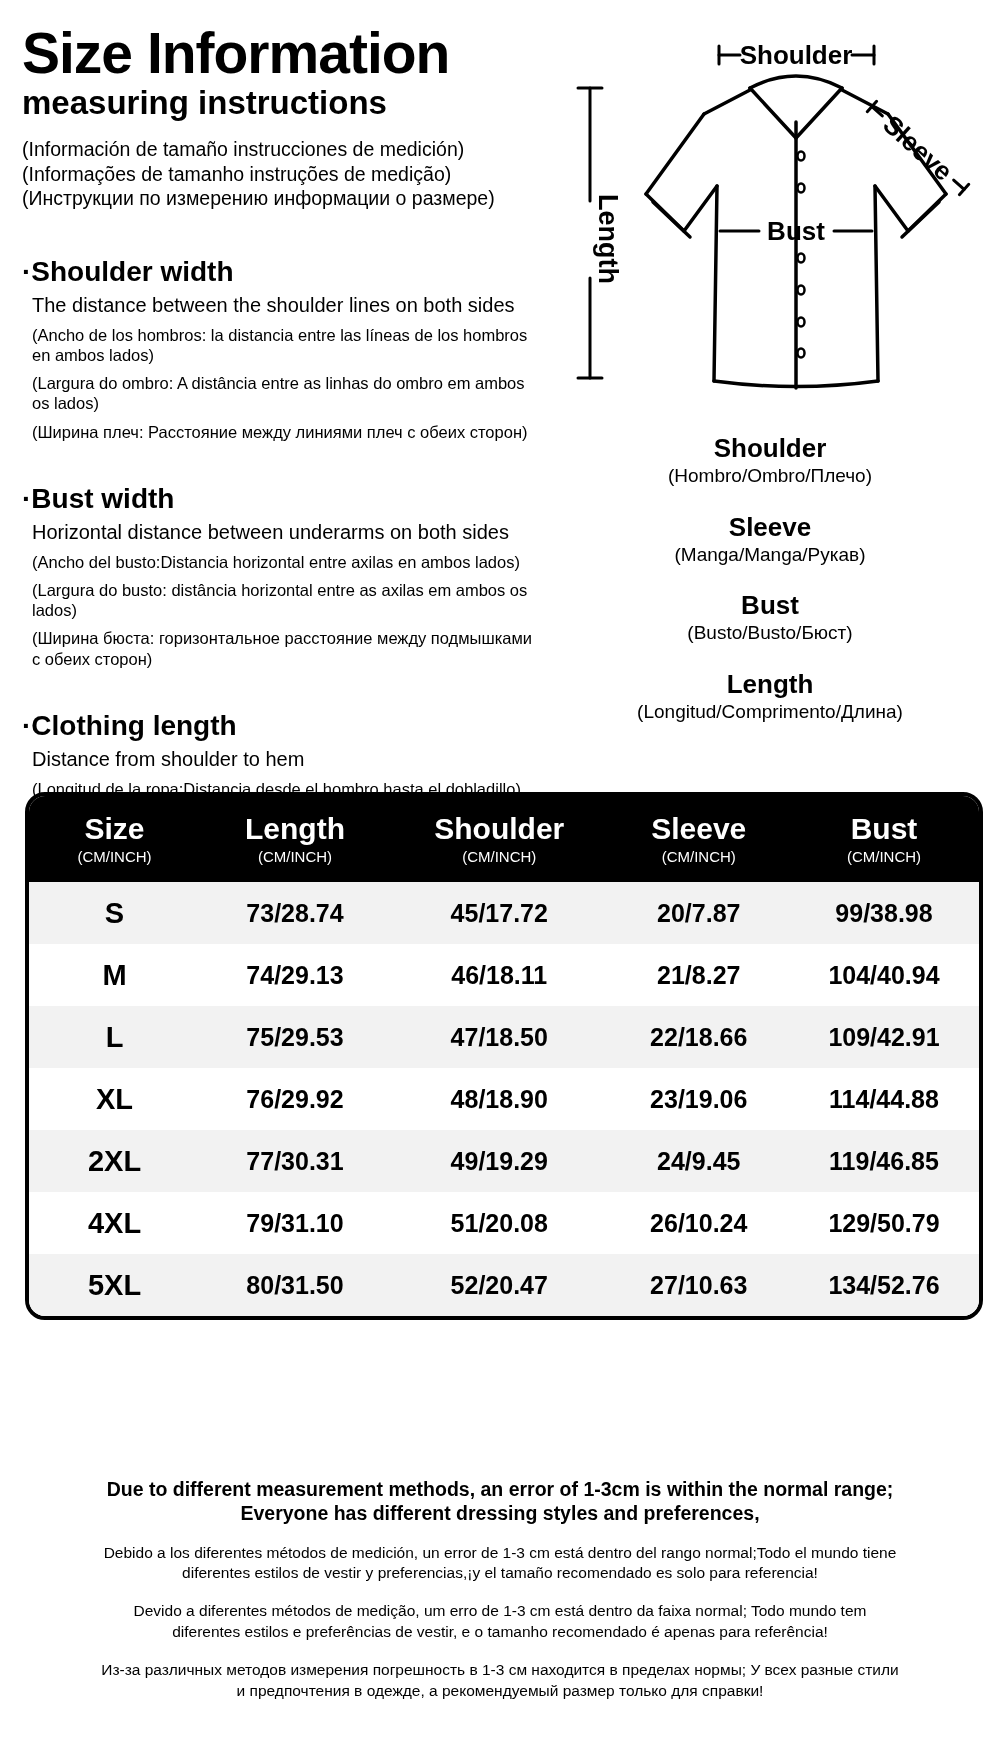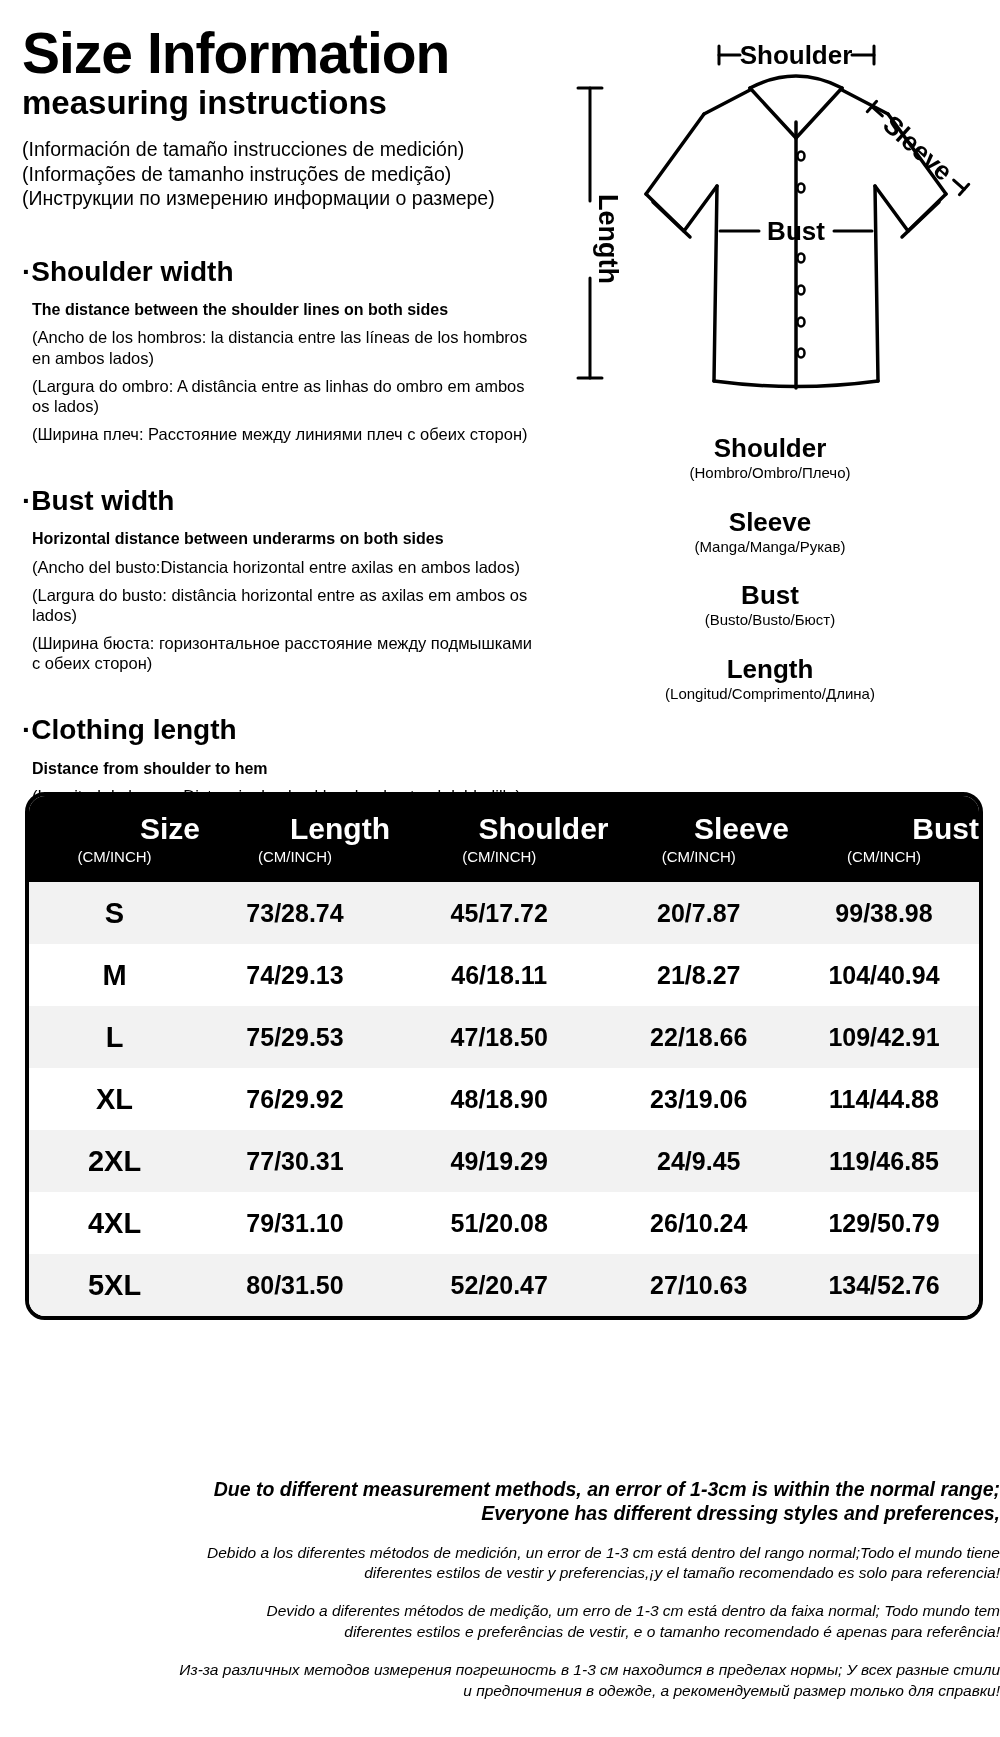--- a/index.html
+++ b/index.html
@@ -9,46 +9,46 @@
   
   .left-col{position:absolute;left:22px;top:24px;width:518px;}
   .title{font-size:57px;font-weight:700;margin:0;line-height:1.05;letter-spacing:-1px;}
   .subtitle{font-size:33px;font-weight:700;margin:2px 0 17px;line-height:1.05;}
   .top-trans{font-size:19.5px;line-height:1.25;margin:0;}
 
   .m-section{margin-top:42px;}
   .m-section.first{margin-top:46px;}
   .m-head{font-size:28px;font-weight:700;margin:0;line-height:1.05;}
   .bullet{font-weight:700;}
-  .m-desc{font-size:16px;margin:15px 0 6px 10px;line-height:1.15;font-weight:bold;}
+  .m-desc{font-size:20px;margin:8px 0 6px 10px;line-height:1.15;}
   .m-trans{font-size:16.5px;line-height:1.22;margin:8px 0 0 10px;}
 
   
   .right-col{position:absolute;left:552px;top:26px;width:436px;text-align:center;}
   .shirt-svg{display:block;margin:0 auto;}
   .legend{margin-top:12px;}
   .legend-item{margin-bottom:25px;}
   .legend-term{font-size:26px;font-weight:700;line-height:1.15;}
-  .legend-trans{font-size:15px;line-height:1.25;}
+  .legend-trans{font-size:19px;line-height:1.25;}
 
   
   .table-wrap{position:absolute;left:25px;top:792px;width:950px;border:4px solid #000;
               border-radius:20px;overflow:hidden;background:#fff;}
   table{width:100%;border-collapse:collapse;}
   thead tr{background:#000;color:#fff;height:86px;}
   th{padding:0;vertical-align:middle;}
-  .col-label{font-size:30px;font-weight:700;line-height:1.05;text-align:right;}
+  .col-label{font-size:30px;font-weight:700;line-height:1.05;}
   .col-sub{font-size:15px;font-weight:400;margin-top:3px;}
   tbody tr{height:62px;background:#fff;}
   tbody tr:nth-child(odd){background:#f2f2f2;}
   td{text-align:center;font-weight:700;font-size:25px;padding:0;}
   td.size-cell{font-size:29px;}
 
   
-  .notes{position:absolute;left:0;top:1478px;width:1000px;text-align:right;font-style:italic;}
+  .notes{position:absolute;left:0;top:1478px;width:1000px;text-align:center;}
   .note-en{font-size:19.5px;font-weight:700;line-height:1.22;margin:0;}
   .note-block{margin-top:17px;}
   .note-sm{font-size:15.5px;line-height:1.35;margin:0;}
 </style>
 </head>
 <body>
 
 <div class="page">
 
   <div class="left-col">

